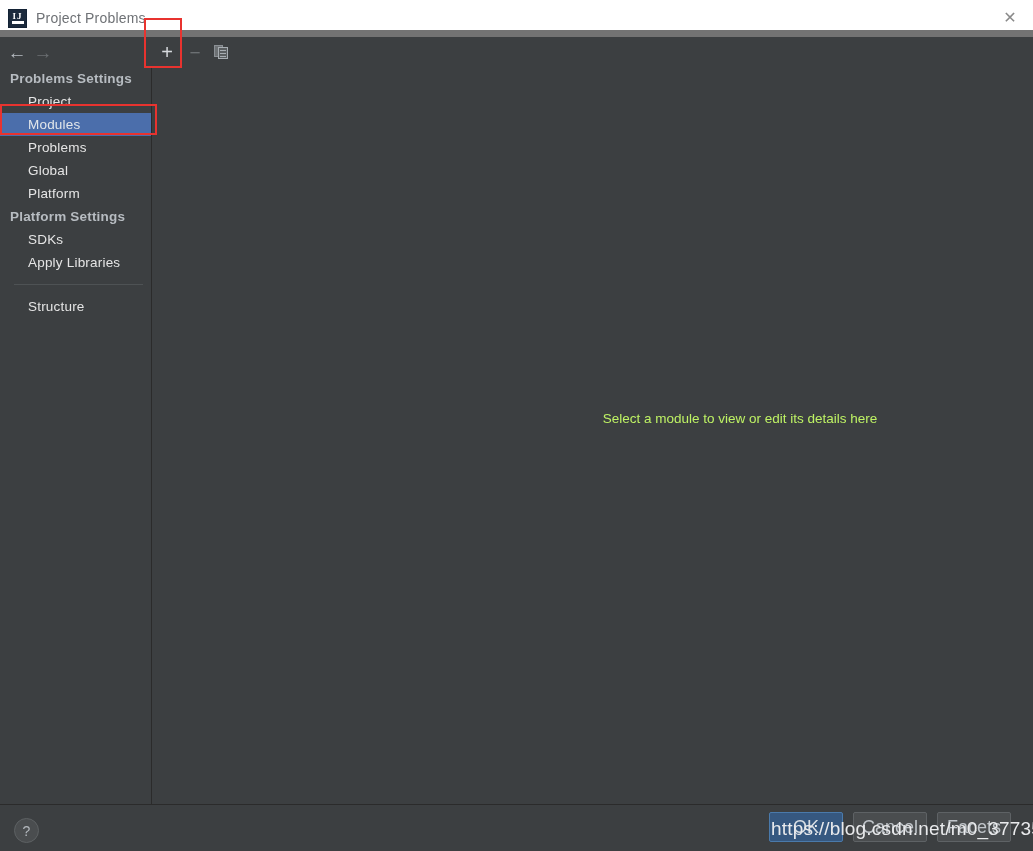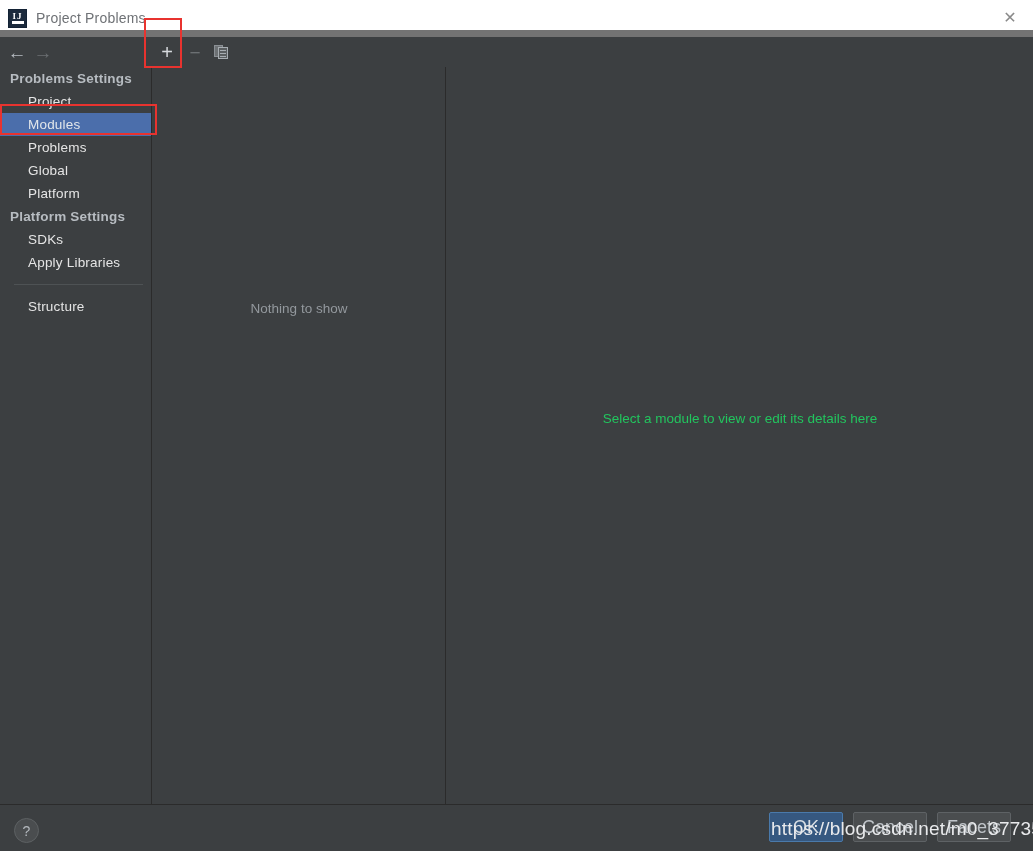--- a/index.html
+++ b/index.html
@@ -194,21 +194,21 @@
     width: 586px;
     height: 737px;
     background: #3c3f41;
   }
   .select-module-msg {
     position: absolute;
     left: 0; top: 344px;
     width: 100%;
     text-align: center;
     font-size: 13.5px;
-    color: #22c55e;
+    color: #bef264;
   }
 
   
   .bottombar {
     position: absolute;
     left: 0; top: 804px;
     width: 1033px;
     height: 47px;
     background: #3c3f41;
     border-top: 1px solid #2b2b2b;
@@ -314,23 +314,20 @@
     <div class="side-item">Problems</div>
     <div class="side-item">Global</div>
     <div class="side-item">Platform</div>
     <div class="side-group">Platform Settings</div>
     <div class="side-item">SDKs</div>
     <div class="side-item">Apply Libraries</div>
     <div class="side-sep"></div>
     <div class="side-item">Structure</div>
   </div>
 
-  <div class="middle-panel">
-    <div class="nothing-to-show">Nothing to show</div>
-  </div>
 
   <div class="right-panel">
     <div class="select-module-msg">Select a module to view or edit its details here</div>
   </div>
 
   <div class="bottombar">
     <div class="help-btn">?</div>
   </div>
   <div class="btn btn-ok">OK</div>
   <div class="btn btn-cancel">Cancel</div>

